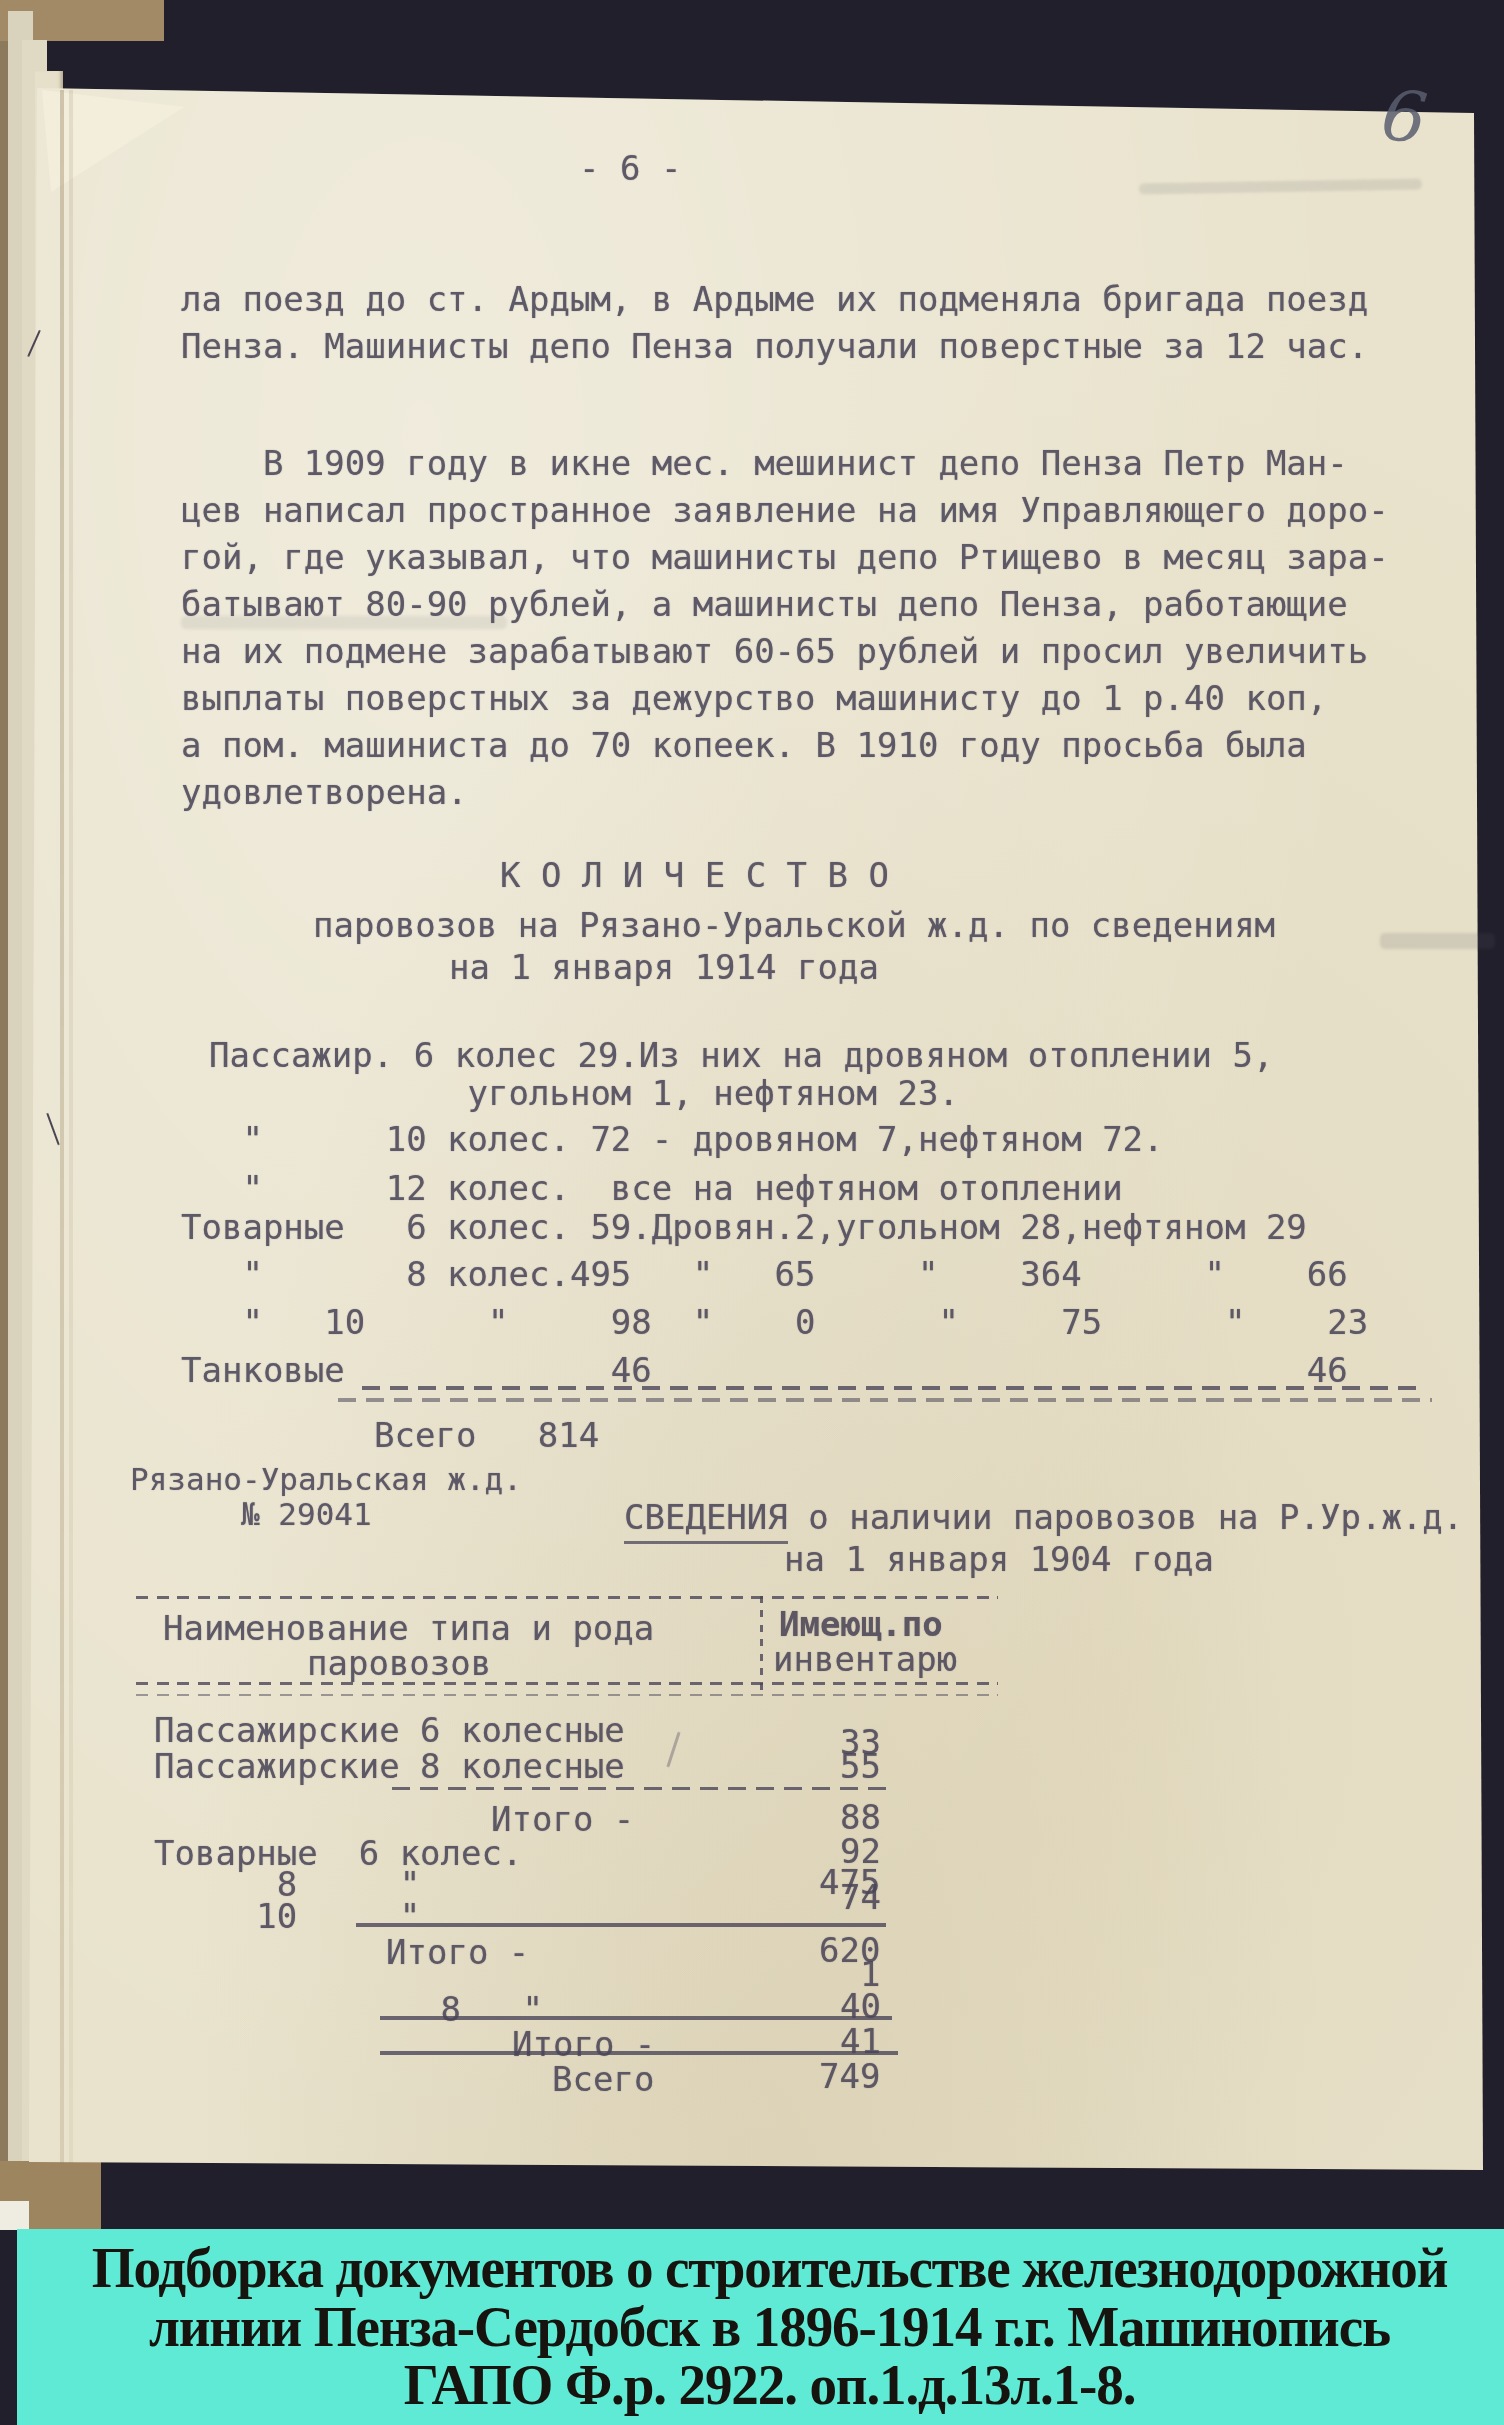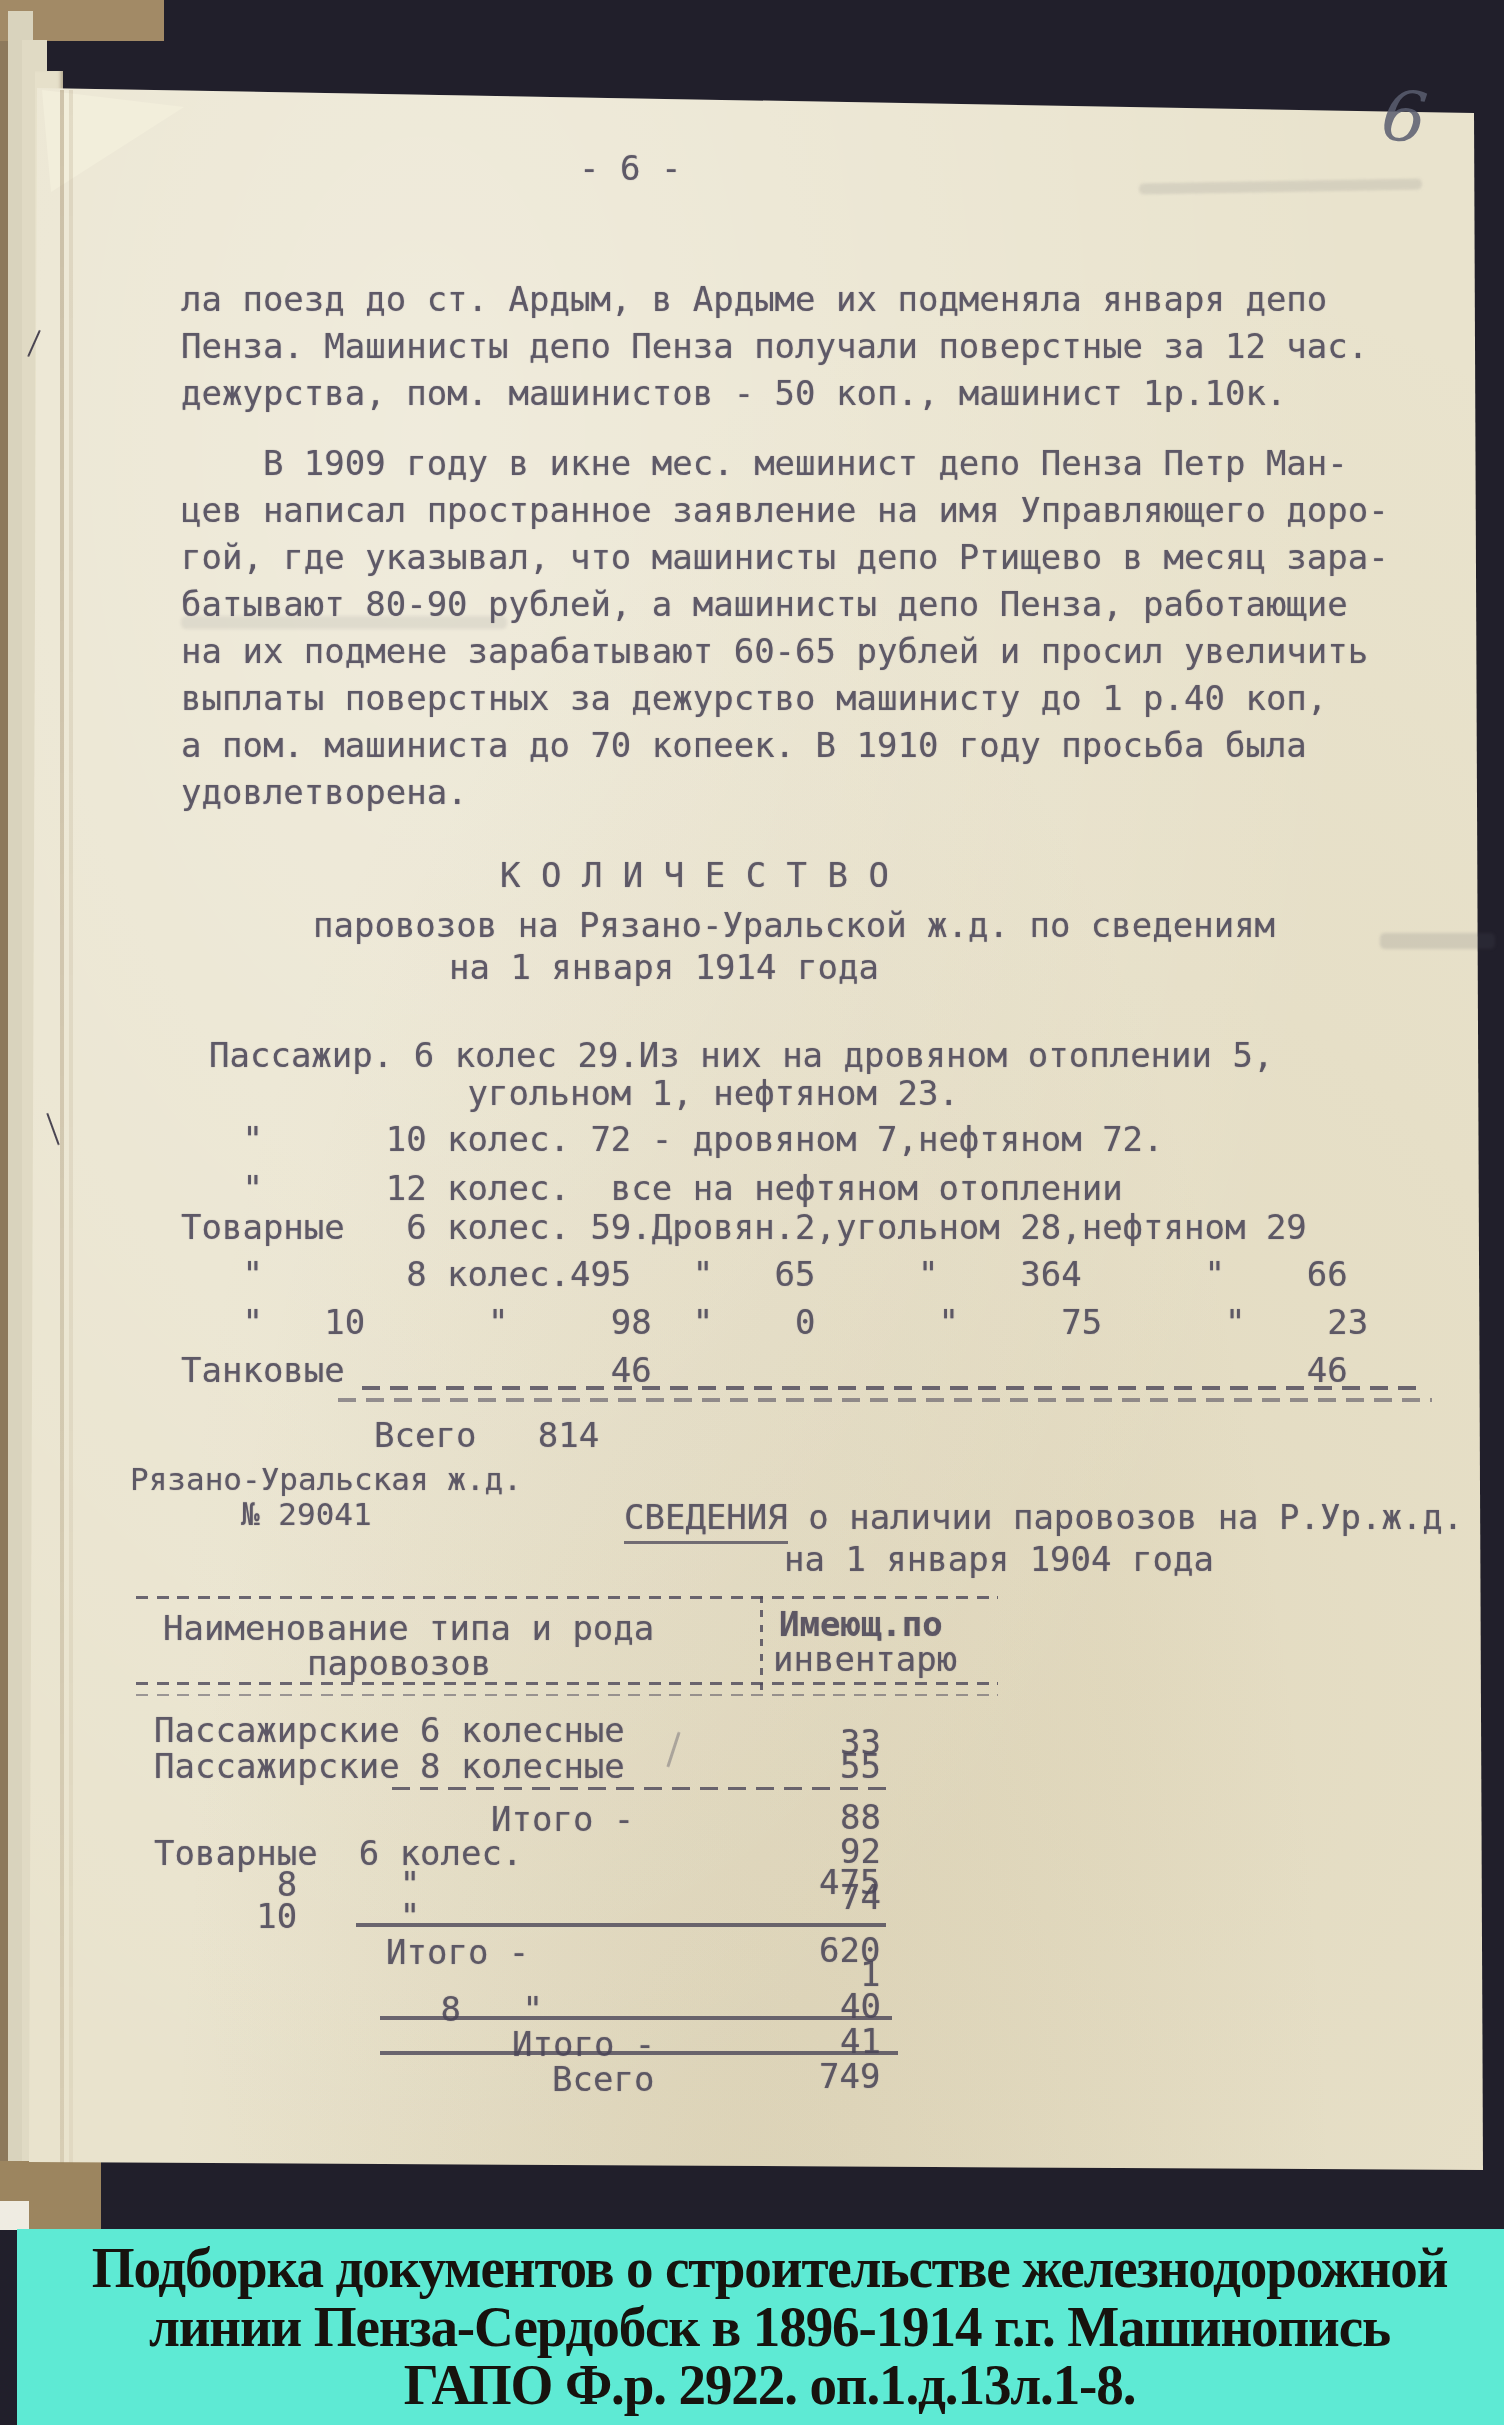--- a/index.html
+++ b/index.html
@@ -66,23 +66,22 @@
 
   <div class="abs smudge" style="left:1139px;top:181px;width:283px;height:11px;background:rgba(90,90,100,.14);transform:rotate(-1deg);"></div>
   <div class="abs smudge" style="left:181px;top:616px;width:326px;height:13.3px;background:rgba(90,90,100,.10);"></div>
   <div class="abs smudge" style="left:1380px;top:933px;width:115px;height:15.7px;background:rgba(90,90,100,.16);"></div>
   <div class="abs smudge" style="left:672px;top:1731px;width:3px;height:37px;background:rgba(70,65,85,.35);transform:rotate(18deg);filter:blur(0.6px);"></div>
 
   <div class="hand" style="left:1382px;top:76px;">6</div>
 
   <div class="tline" style="left:579px;top:151px;">- 6 -</div>
 
-  <div class="tline" style="left:181px;top:282px;">ла поезд до ст. Ардым, в Ардыме их подменяла января депо</div>
+  <div class="tline" style="left:181px;top:282px;">ла поезд до ст. Ардым, в Ардыме их подменяла бригада поезд</div>
   <div class="tline" style="left:181px;top:329px;">Пенза. Машинисты депо Пенза получали поверстные за 12 час.</div>
-  <div class="tline" style="left:181px;top:376px;">дежурства, пом. машинистов - 50 коп., машинист 1р.10к.</div>
 
   <div class="tline" style="left:181px;top:446px;">    В 1909 году в икне мес. мешинист депо Пенза Петр Ман-</div>
   <div class="tline" style="left:181px;top:493px;">цев написал пространное заявление на имя Управляющего доро-</div>
   <div class="tline" style="left:181px;top:540px;">гой, где указывал, что машинисты депо Ртищево в месяц зара-</div>
   <div class="tline" style="left:181px;top:587px;">батывают 80-90 рублей, а машинисты депо Пенза, работающие</div>
   <div class="tline" style="left:181px;top:634px;">на их подмене зарабатывают 60-65 рублей и просил увеличить</div>
   <div class="tline" style="left:181px;top:681px;">выплаты поверстных за дежурство машинисту до 1 р.40 коп,</div>
   <div class="tline" style="left:181px;top:728px;">а пом. машиниста до 70 копеек. В 1910 году просьба была</div>
   <div class="tline" style="left:181px;top:775px;">удовлетворена.</div>
 

